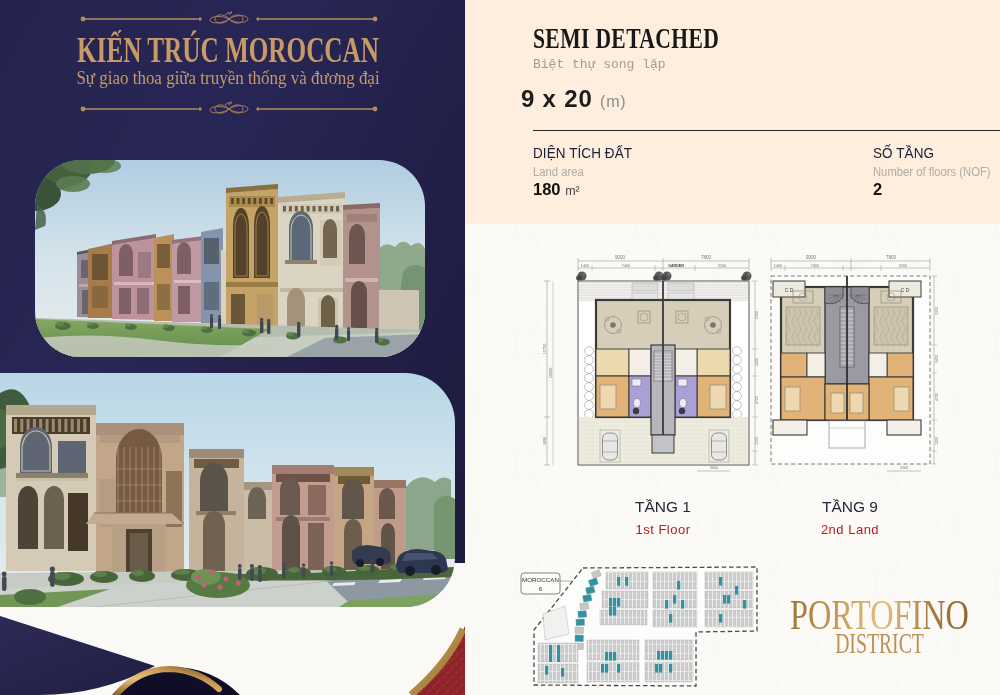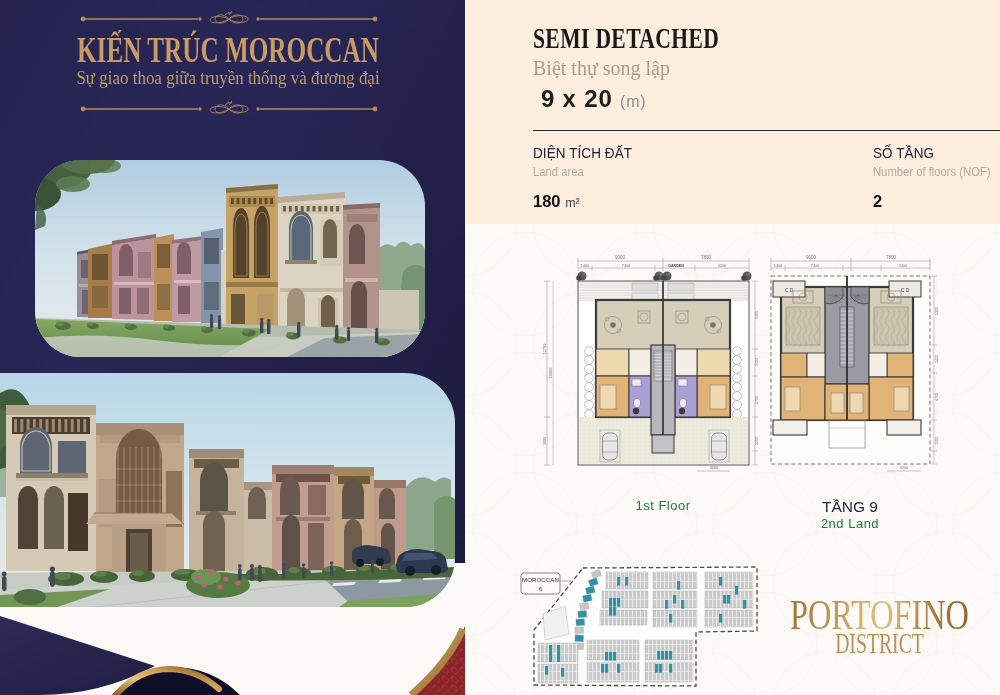--- a/index.html
+++ b/index.html
@@ -5,33 +5,33 @@
 #page{position:relative;width:1000px;height:695px;overflow:hidden;background:#fbf9f6}
 #left{position:absolute;left:0;top:0;width:465px;height:563px;background:linear-gradient(118deg,#25234e 0%,#282655 38%,#211f46 72%,#1d1b3e 100%)}
 .orn{position:absolute;left:79px;width:300px;height:24px}
 #t1{position:absolute;left:0;top:29px;width:456px;text-align:center;font-family:"Liberation Serif",serif;font-weight:bold;color:#c89a66;font-size:36px;letter-spacing:0px;white-space:nowrap;transform:scaleX(0.70)}
 #t2{position:absolute;left:0;top:67px;width:456px;text-align:center;font-family:"Liberation Serif",serif;color:#c89a66;font-size:19.5px;white-space:nowrap;transform:scaleX(0.87)}
 #ph1{position:absolute;left:35px;top:160px;width:390px;height:197px;border-radius:46px;overflow:hidden}
 #ph2{position:absolute;left:0;top:373px;width:455px;height:234px;border-radius:0 50px 50px 0;overflow:hidden}
 #right{position:absolute;left:465px;top:0;width:535px;height:641px}
 #cream{position:absolute;left:0;top:0;width:535px;height:224px;background:#fdeedd}
 #semi{position:absolute;left:68px;top:21px;font-family:"Liberation Serif",serif;font-weight:bold;font-size:30px;color:#181818;letter-spacing:0.5px;white-space:nowrap;transform:scaleX(0.72);transform-origin:left top}
-#biet{position:absolute;left:68px;top:57px;font-family:Liberation Serif, serif;font-size:20px;color:#aa9d85;white-space:nowrap}
-#dim{position:absolute;left:76px;top:85px;font-size:24px;font-weight:bold;color:#1d1d1d;white-space:nowrap;letter-spacing:0.8px}
+#biet{position:absolute;left:68px;top:57px;font-family:Liberation Mono, monospace;font-size:13px;color:#aa9d85;white-space:nowrap}
+#dim{position:absolute;left:56px;top:85px;font-size:24px;font-weight:bold;color:#1d1d1d;white-space:nowrap;letter-spacing:0.8px}
 #dim span{font-weight:normal;font-size:16px;color:#8e8e8e}
 #rule{position:absolute;left:68px;top:130px;width:467px;height:1px;background:#2b2b2b}
 .sc{position:absolute;top:146px}
 .sh{font-size:14.5px;line-height:15px;color:#21203a;letter-spacing:0.1px;white-space:nowrap;transform:scaleX(0.93);transform-origin:left top}
 .se{font-size:12.5px;line-height:13px;color:#b0aca4;margin-top:5px;white-space:nowrap;transform:scaleX(0.9);transform-origin:left top}
-.sv{font-size:16.5px;font-weight:bold;color:#111;margin-top:13px;white-space:nowrap}
+.sv{font-size:16.5px;font-weight:bold;color:#111;margin-top:1px;white-space:nowrap}
 .sv span{font-size:12.5px;font-weight:normal;color:#444}
 #white{position:absolute;left:0;top:224px;width:535px;height:471px;background:#fbfaf7;overflow:hidden}
 .planlabel{position:absolute;text-align:center;width:160px}
 .pl1{font-size:15.5px;color:#222738;letter-spacing:0px}
-.pl2{font-size:13px;color:#15803d;letter-spacing:0.5px}
+.pl2{font-size:13px;color:#b91c1c;margin-top:6px;letter-spacing:0.5px}
 #porto{position:absolute;left:292px;top:370px;width:245px;text-align:center}
 #porto .p1{font-family:"Liberation Serif",serif;font-size:42px;line-height:1;letter-spacing:0px;transform:scaleX(0.77);background:linear-gradient(100deg,#96702e,#c99c5c 30%,#e2c080 52%,#ab7f42 75%,#8a6228);-webkit-background-clip:text;background-clip:text;color:transparent;white-space:nowrap}
 #porto .p2{font-family:"Liberation Serif",serif;font-size:29px;line-height:1;letter-spacing:0px;color:#bd9055;margin-top:-7px;transform:scaleX(0.68);white-space:nowrap}
 </style></head><body>
 <div id="page">
   <div id="left">
     <div class="orn" style="top:7px"><svg width="300" height="24" viewBox="0 0 300 24">
 <g stroke="#b48a5c" fill="none">
 <line x1="6" y1="12" x2="119" y2="12" stroke-width="1.7"></line>
 <circle cx="4" cy="12" r="2.4" fill="#b48a5c" stroke="none"></circle>
@@ -646,20 +646,21 @@
             <rect x="87" y="148" width="13" height="20" fill="#eed8b2" stroke="#8f8678" stroke-width="0.7"></rect>
             <rect x="10" y="175" width="34" height="15" fill="#f2f0e8" stroke="#3a3a3a" stroke-width="1.1"></rect>
             <rect x="124" y="175" width="34" height="15" fill="#f2f0e8" stroke="#3a3a3a" stroke-width="1.1"></rect>
             <rect x="66" y="175" width="36" height="28" fill="none" stroke="#888" stroke-width="0.7"></rect>
             <line x1="66" y1="183" x2="102" y2="183" stroke="#aaa" stroke-width="0.5"></line>
             <line x1="84" y1="31" x2="84" y2="175" stroke="#2f2f2f" stroke-width="1.8"></line>
             <line x1="124" y1="226" x2="158" y2="226" stroke="#8a8a8a" stroke-width="0.5"></line>
             <text x="141" y="224" font-size="3.8" fill="#777" text-anchor="middle" font-family="Liberation Sans,sans-serif">3200</text>
           </svg></div>
       <div class="planlabel" style="left:118px;top:274px">
+          <div class="pl1">TẦNG 1</div>
           <div class="pl2">1st Floor</div>
         </div>
       <div class="planlabel" style="left:305px;top:274px">
           <div class="pl1">TẦNG 9</div>
           <div class="pl2">2nd Land</div>
         </div>
       <div style="position:absolute;left:40px;top:326px"><svg width="275" height="145" viewBox="0 0 275 145">
             <defs>
               <pattern id="plots" width="4" height="9" patternUnits="userSpaceOnUse">
                 <rect width="4" height="9" fill="#cbcbcb"></rect>

